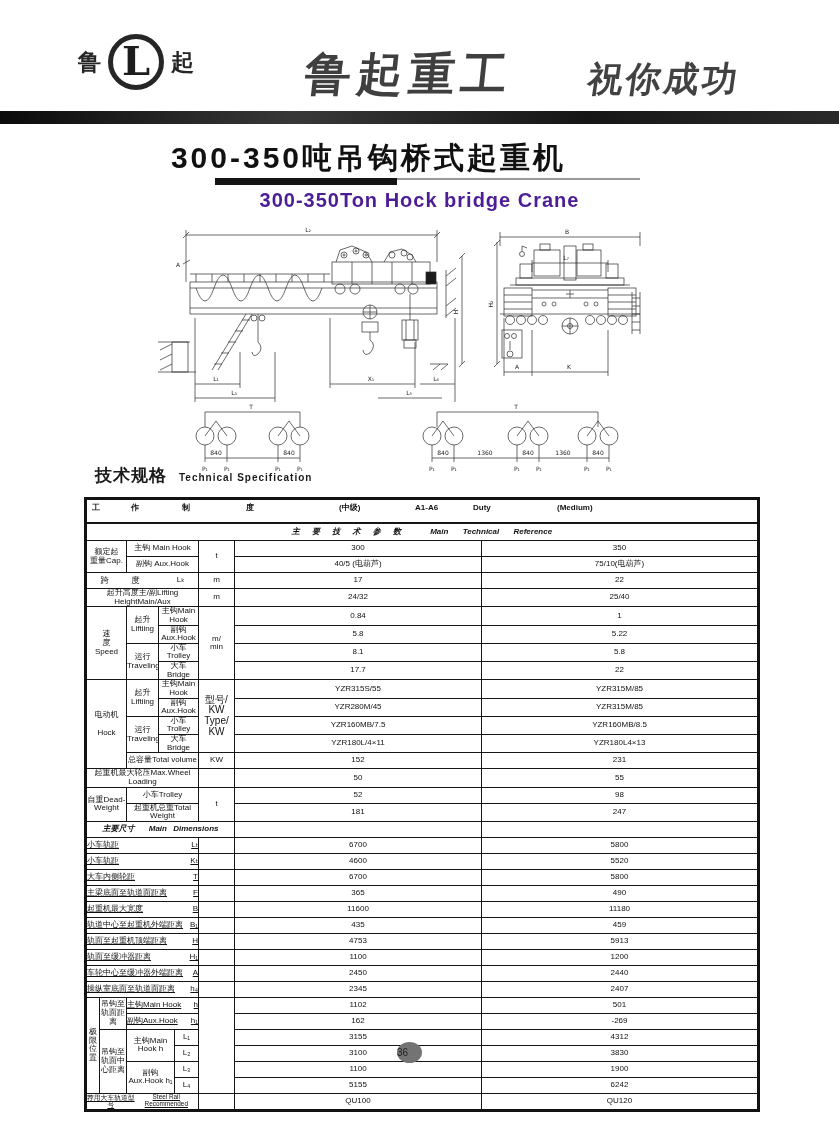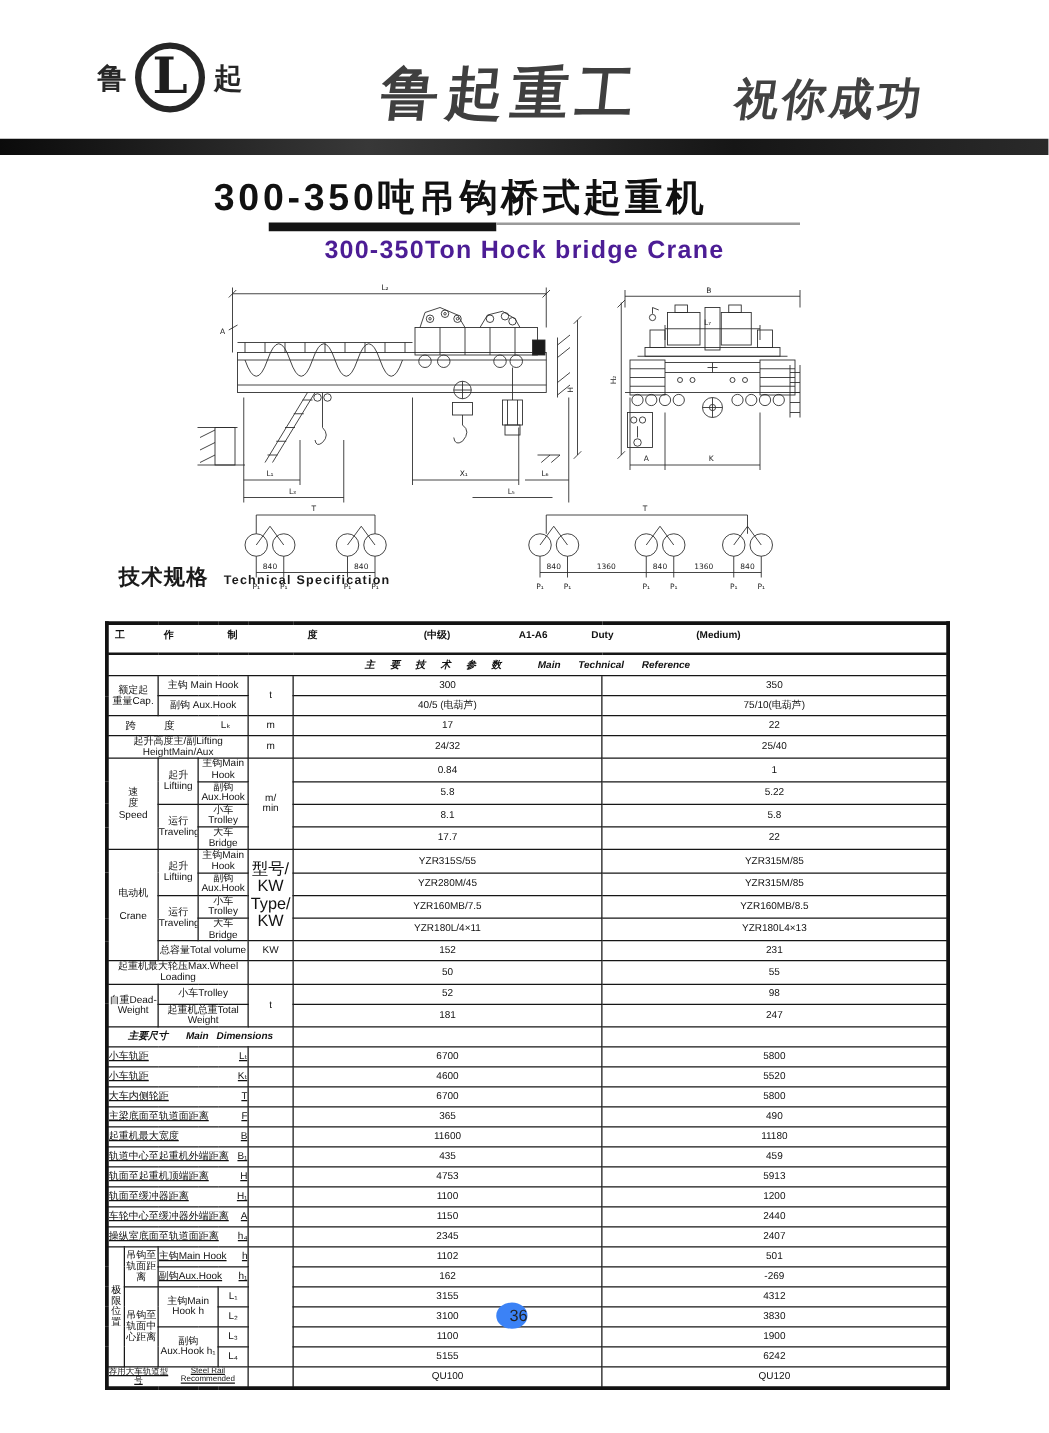--- a/index.html
+++ b/index.html
@@ -23,21 +23,21 @@
             font-size:30px;font-weight:bold;letter-spacing:3px;color:#111;}
   .title-rule{position:absolute;left:215px;top:178px;width:425px;height:7px;}
   .title-rule .thick{position:absolute;left:0;top:0;width:182px;height:7px;background:#141414;}
   .title-rule .thin{position:absolute;left:182px;top:0;right:0;height:2px;background:#9a9a9a;}
   .title-en{position:absolute;left:0;top:189px;width:839px;text-align:center;
             font-size:20px;font-weight:bold;letter-spacing:1px;color:#4c1d95;}
   
   .drawing{position:absolute;left:0;top:222px;}
   .drawing text{font-family:"DejaVu Sans",sans-serif;font-size:6px;fill:#1d1d1d;}
   
-  .sec-head{position:absolute;left:95px;top:450px;display:flex;align-items:baseline;gap:12px;}
+  .sec-head{position:absolute;left:95px;top:464px;display:flex;align-items:baseline;gap:12px;}
   .sec-head .cn{font-size:17px;font-weight:bold;letter-spacing:1px;}
   .sec-head .en{font-size:10px;font-weight:bold;letter-spacing:1px;}
   
   table.spec{position:absolute;left:84px;top:497px;width:675px;border-collapse:collapse;
              table-layout:fixed;border:3px solid #121212;}
   table.spec td{border:1px solid #161616;height:15px;padding:0;text-align:center;
                 vertical-align:middle;line-height:1.08;overflow:hidden;font-size:8px;color:#111;}
   tr.r1 td{height:22px;border-bottom-width:2px;}
   tr.r2 td{height:16px;}
   td.duty-cell{position:relative;font-size:10px;font-weight:bold;}
@@ -55,22 +55,22 @@
   td.flexcell{padding:0 3px;}
   td.flexcell .fx{display:flex;justify-content:space-between;align-items:center;width:100%;text-decoration:underline;}
   td.dim{font-size:7.2px;white-space:nowrap;}
   td.dimhdr{text-align:left;font-style:italic;font-weight:bold;font-size:9px;padding-left:4px;}
   td.dimhdr .enp{margin-left:12px;word-spacing:4px;}
   td.vert{font-size:8px;line-height:1.9;padding:0 3px;}
   td.spanrow .fx{display:flex;justify-content:space-around;align-items:center;}
   td.spanrow .cnsp{letter-spacing:10px;font-size:8.5px;}
   
   .page-num{position:absolute;left:397px;top:1042px;width:25px;height:21px;border-radius:50%;
-            background:#3b82f6;display:flex;align-items:center;justify-content:flex-end;
-            font-size:13px;color:#222;}
+            background:#737373;display:flex;align-items:center;justify-content:flex-start;
+            font-size:10px;color:#222;}
 </style>
 </head>
 <body>
 
 <div class="page">
 
   <div class="logo">
     <span class="cjk">鲁</span>
     <div class="logo-circle">
       <span>L</span>
@@ -419,25 +419,25 @@
         <td class="v">5.8</td>
       </tr>
       <tr>
         <td colspan="2" class="tiny">大车Bridge</td>
         <td class="v">17.7</td>
         <td class="v">22</td>
       </tr>
       <tr>
         <td class="g pre" rowspan="5" colspan="2">电动机
 
-Crane</td>
+Hock</td>
         <td class="sub pre" rowspan="2">起升
 Liftiing</td>
         <td colspan="2" class="tiny">主钩Main Hook</td>
-        <td class="unit pre" rowspan="4" style="font-size:13px">型号/
+        <td class="unit pre" rowspan="4" style="font-size:10px">型号/
 KW
 Type/
 KW</td>
         <td class="v">YZR315S/55</td>
         <td class="v">YZR315M/85</td>
       </tr>
       <tr>
         <td colspan="2" class="tiny">副钩Aux.Hook</td>
         <td class="v">YZR280M/45</td>
         <td class="v">YZR315M/85</td>
@@ -576,21 +576,21 @@
         <td class="v">1200</td>
       </tr>
       <tr>
         <td colspan="5" class="dim flexcell">
             <div class="fx">
               <span>车轮中心至缓冲器外端距离</span>
               <span>A</span>
             </div>
           </td>
         <td></td>
-        <td class="v">1150</td>
+        <td class="v">2450</td>
         <td class="v">2440</td>
       </tr>
       <tr>
         <td colspan="5" class="dim flexcell">
             <div class="fx">
               <span>操纵室底面至轨道面距离</span>
               <span>h₄</span>
             </div>
           </td>
         <td></td>

